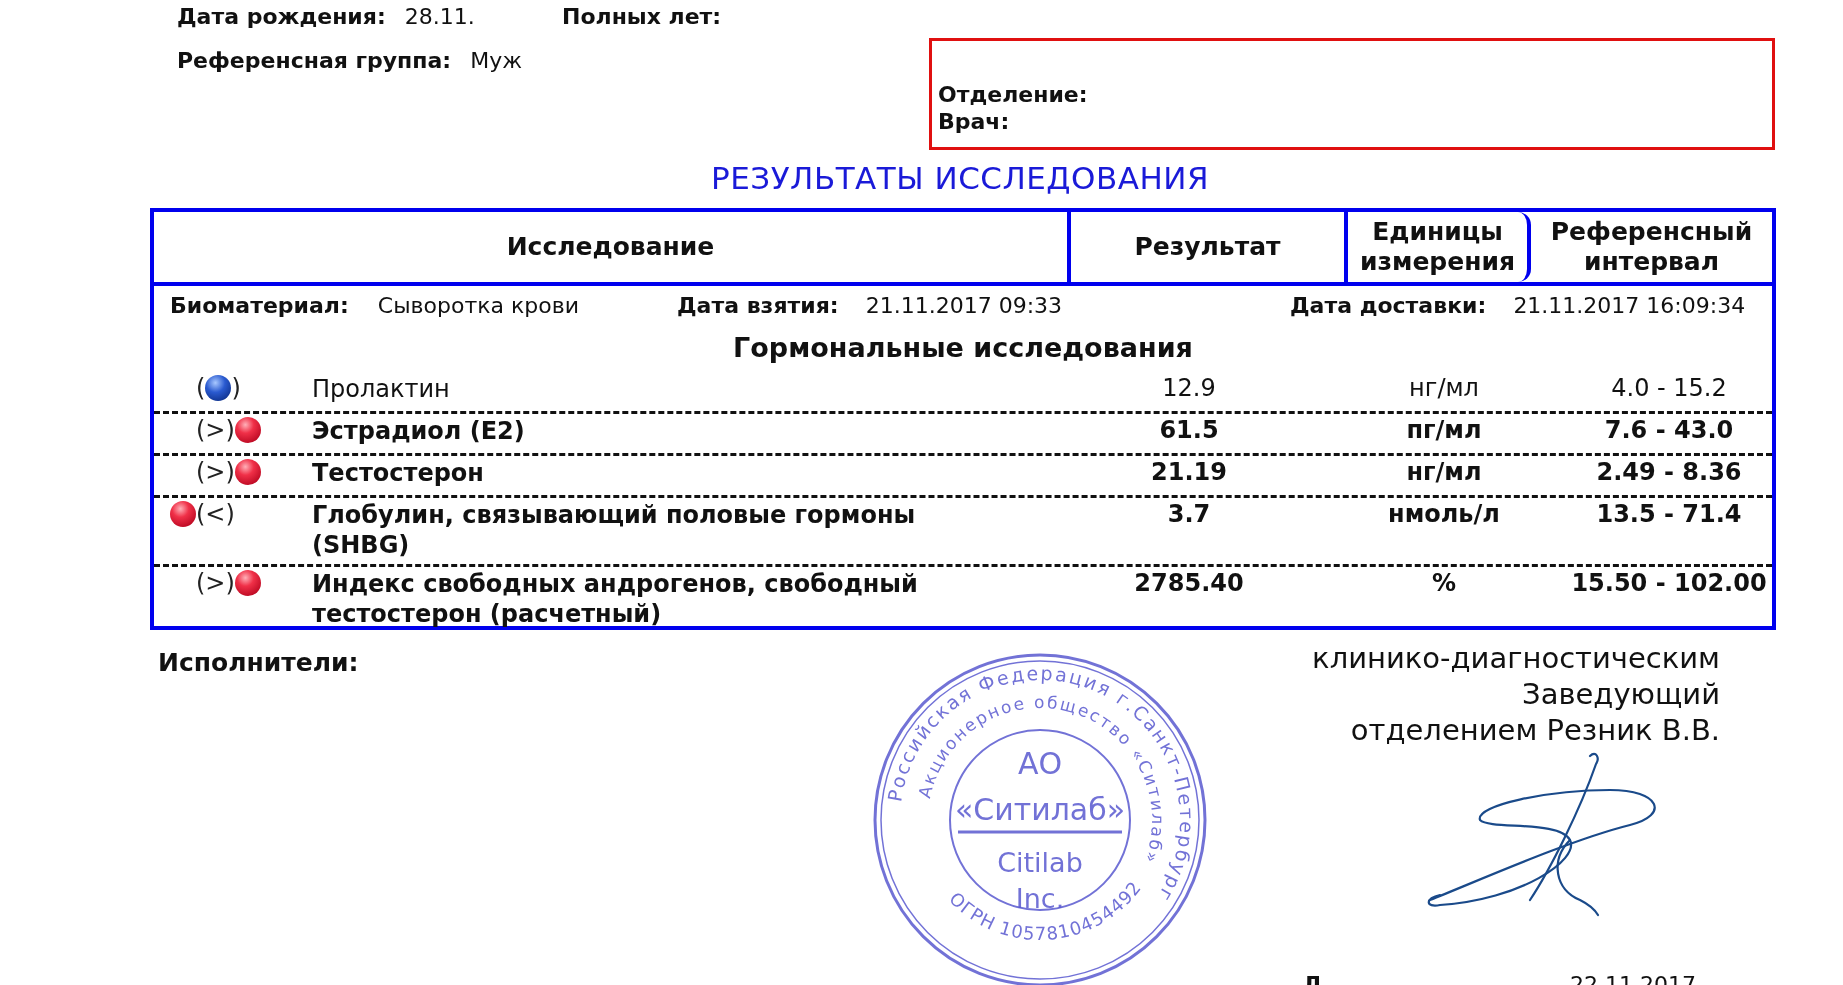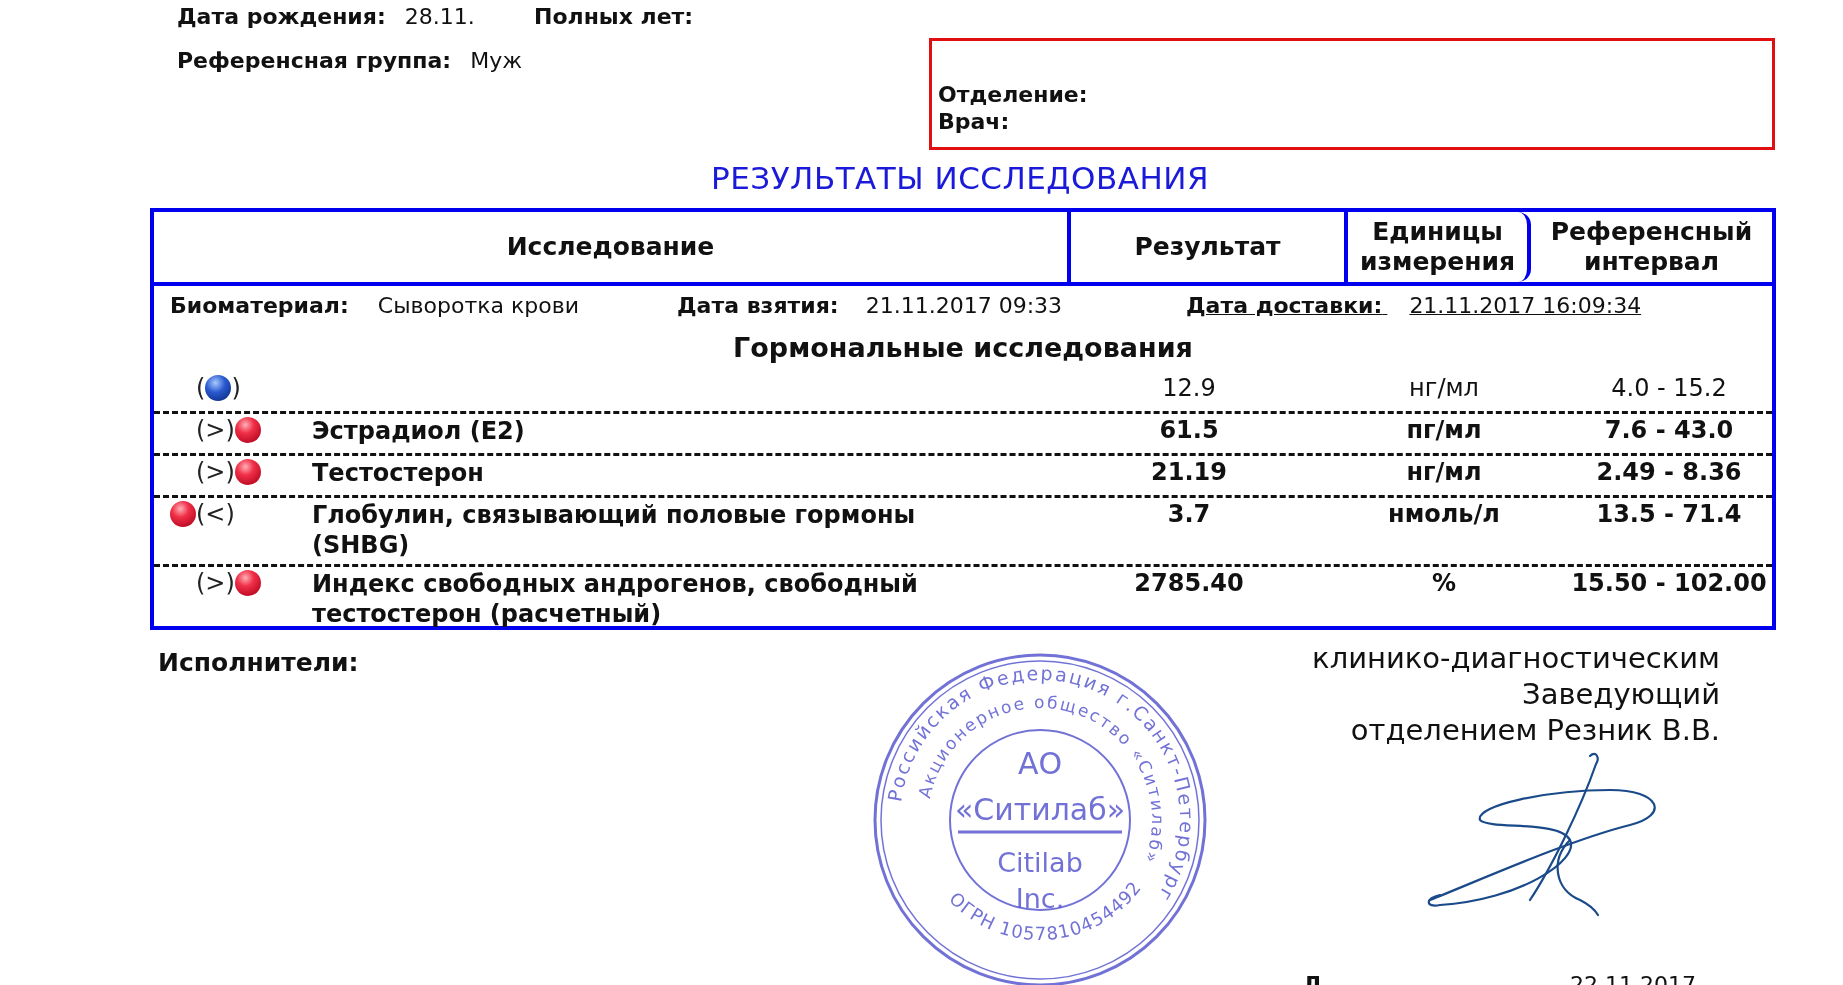--- a/index.html
+++ b/index.html
@@ -47,21 +47,21 @@
   #footer-partial { position:absolute; top:972px; left:1303px; font-size:22px; font-weight:bold; }
   #footer-date { position:absolute; top:972px; left:1570px; font-size:22px; }
 </style>
 </head>
 <body>
 
 <div class="abs" style="left:177px;top:4px;">
   <span class="lbl">Дата рождения:</span>
   <span class="val">28.11.</span>
 </div>
-<div class="abs" style="left:534px;top:4px;">
+<div class="abs" style="left:562px;top:4px;">
   <span class="lbl">Полных лет:</span>
   <span class="val"></span>
 </div>
 <div class="abs" style="left:177px;top:48px;">
   <span class="lbl">Референсная группа:</span>
   <span class="val">Муж</span>
 </div>
 
 <div id="client-box">
   <div class="line" style="top:41px;">Отделение:</div>
@@ -92,31 +92,32 @@
   <div id="hdr-line"></div>
 
   <div class="abs" style="left:16px;top:81px;">
     <span class="lbl">Биоматериал:</span>
     <span class="val" style="margin-left:24px;">Сыворотка крови</span>
   </div>
   <div class="abs" style="left:523px;top:81px;">
     <span class="lbl">Дата взятия:</span>
     <span class="val" style="margin-left:22px;">21.11.2017 09:33</span>
   </div>
-  <div class="abs" style="left:1032px;top:81px;text-decoration:underline;">
+  <div class="abs" style="left:1136px;top:81px;">
     <span class="lbl">Дата доставки:</span>
     <span class="val" style="margin-left:22px;">21.11.2017 16:09:34</span>
   </div>
 
   <div class="abs b" style="left:0;width:1618px;top:120px;text-align:center;font-size:27px;">Гормональные исследования</div>
 
   <div class="row" style="top:162px;height:36px;">
     <div class="ind" style="left:42px;">
       <span class="paren">(</span><span class="ball blue"></span><span class="paren">)</span>
     </div>
+    <div class="name">Пролактин</div>
     <div class="res">12.9</div>
     <div class="unit">нг/мл</div>
     <div class="ref">4.0 - 15.2</div>
   </div>
   <div class="sep" style="top:199px;"></div>
 
   <div class="row bold" style="top:204px;height:36px;">
     <div class="ind" style="left:42px;">
       <span class="paren">(&gt;)</span><span class="ball red"></span>
     </div>

